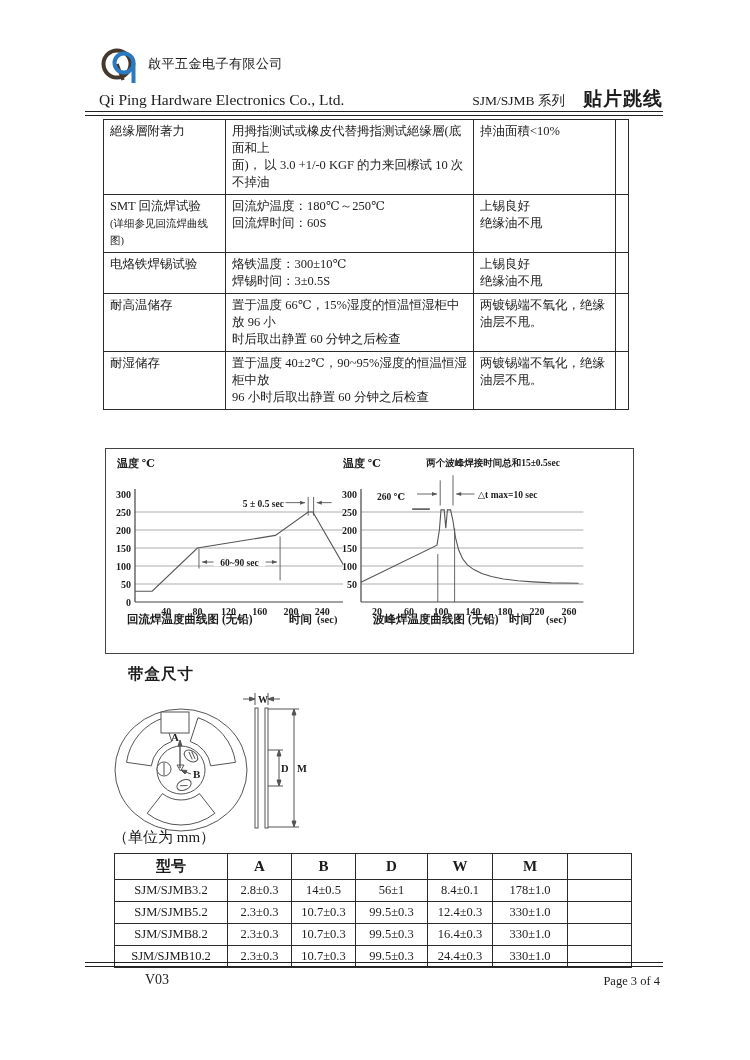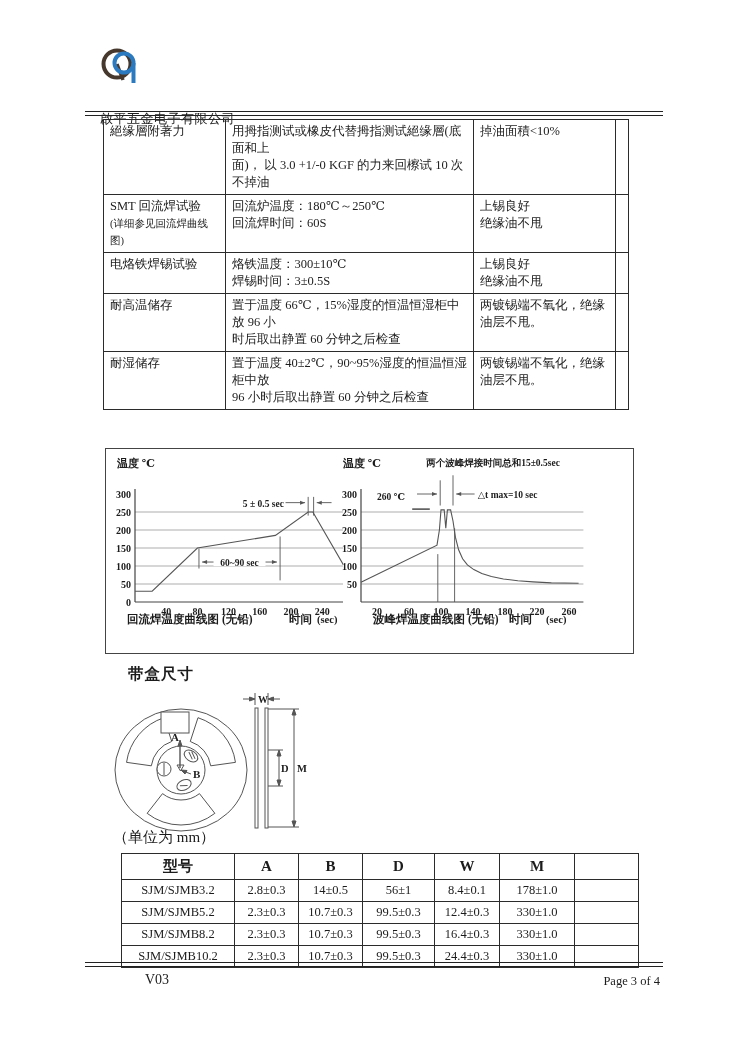--- a/index.html
+++ b/index.html
@@ -1,60 +1,65 @@
 <!DOCTYPE html>
 <html><head>
 <meta charset="utf-8">
 <style>
   html,body{margin:0;padding:0;background:#e8e8e8;}
   .page{position:relative;width:750px;height:1060px;background:#ffffff;margin:0 auto;
         font-family:"Liberation Serif","DejaVu Serif",serif;color:#1c1c1c;overflow:hidden;}
   .abs{position:absolute;}
   
-  .logo-row{top:46px;left:100px;display:flex;align-items:flex-start;gap:24px;flex-direction:column;}
+  .logo-row{top:46px;left:100px;display:flex;align-items:center;gap:6px;}
   .company-cn{font-size:13px;padding-bottom:4px;letter-spacing:.5px;}
   .company-row{top:86px;left:99px;width:564px;display:flex;align-items:baseline;}
   .company-en{font-size:15.5px;}
   .series{margin-left:auto;font-size:13.5px;}
   .product{font-size:19px;font-weight:700;font-family:"Liberation Sans","DejaVu Sans",sans-serif;margin-left:18px;letter-spacing:1px;}
   .hrule{left:85px;width:578px;height:3px;border-top:1.6px solid #222;border-bottom:1px solid #222;}
   
   table{border-collapse:collapse;table-layout:fixed;}
   .spec{top:119px;left:103px;}
   .spec td{border:1px solid #2b2b2b;vertical-align:top;padding:3px 6px;font-size:12.5px;line-height:17px;}
   .spec .note{font-size:10.5px;}
   
   .chart-box{top:448px;left:105px;width:527px;height:204px;border:1px solid #444;}
   .chart-box svg{position:absolute;top:2px;}
   svg text{font-family:"Liberation Serif","DejaVu Serif",serif;fill:#1c1c1c;}
   
   .tape-title{top:664px;left:128px;font-size:15.5px;font-weight:700;letter-spacing:1px;}
   .unit-note{top:828px;left:113px;font-size:15px;}
   
-  .dims{top:853px;left:121px;}
+  .dims{top:853px;left:114px;}
   .dims th{border:1px solid #2b2b2b;font-size:15px;height:23px;font-weight:700;}
   .dims td{border:1px solid #2b2b2b;font-size:12.5px;height:19px;text-align:center;}
   .dims td:first-child{font-size:12.5px;}
   
   .footer-version{top:972px;left:145px;font-size:14px;font-weight:400;}
   .footer-page{top:974px;right:90px;font-size:12.5px;}
 </style>
 </head>
 <body>
 
 <div class="page">
 
   <div class="abs logo-row">
     <svg width="42" height="40" viewBox="0 0 42 40">
       <circle cx="17" cy="18" r="13.5" fill="none" stroke="#46382c" stroke-width="4"></circle>
       <path d="M 17 18 L 23 34" stroke="#46382c" stroke-width="3.5" fill="none"></path>
       <circle cx="24" cy="17" r="9.5" fill="none" stroke="#2b7abf" stroke-width="4"></circle>
       <path d="M 33.5 17 L 33.5 37" stroke="#2b7abf" stroke-width="4" fill="none"></path>
     </svg>
     <span class="company-cn">啟平五金电子有限公司</span>
+  </div>
+  <div class="abs company-row">
+    <span class="company-en">Qi Ping Hardware Electronics Co., Ltd.</span>
+    <span class="series">SJM/SJMB 系列</span>
+    <span class="product">贴片跳线</span>
   </div>
   <div class="abs hrule" style="top:111px;"></div>
 
   <table class="abs spec" style="width:525px;">
     <colgroup>
         <col style="width:122px">
         <col style="width:248px">
         <col style="width:142px">
         <col style="width:13px">
       </colgroup>

